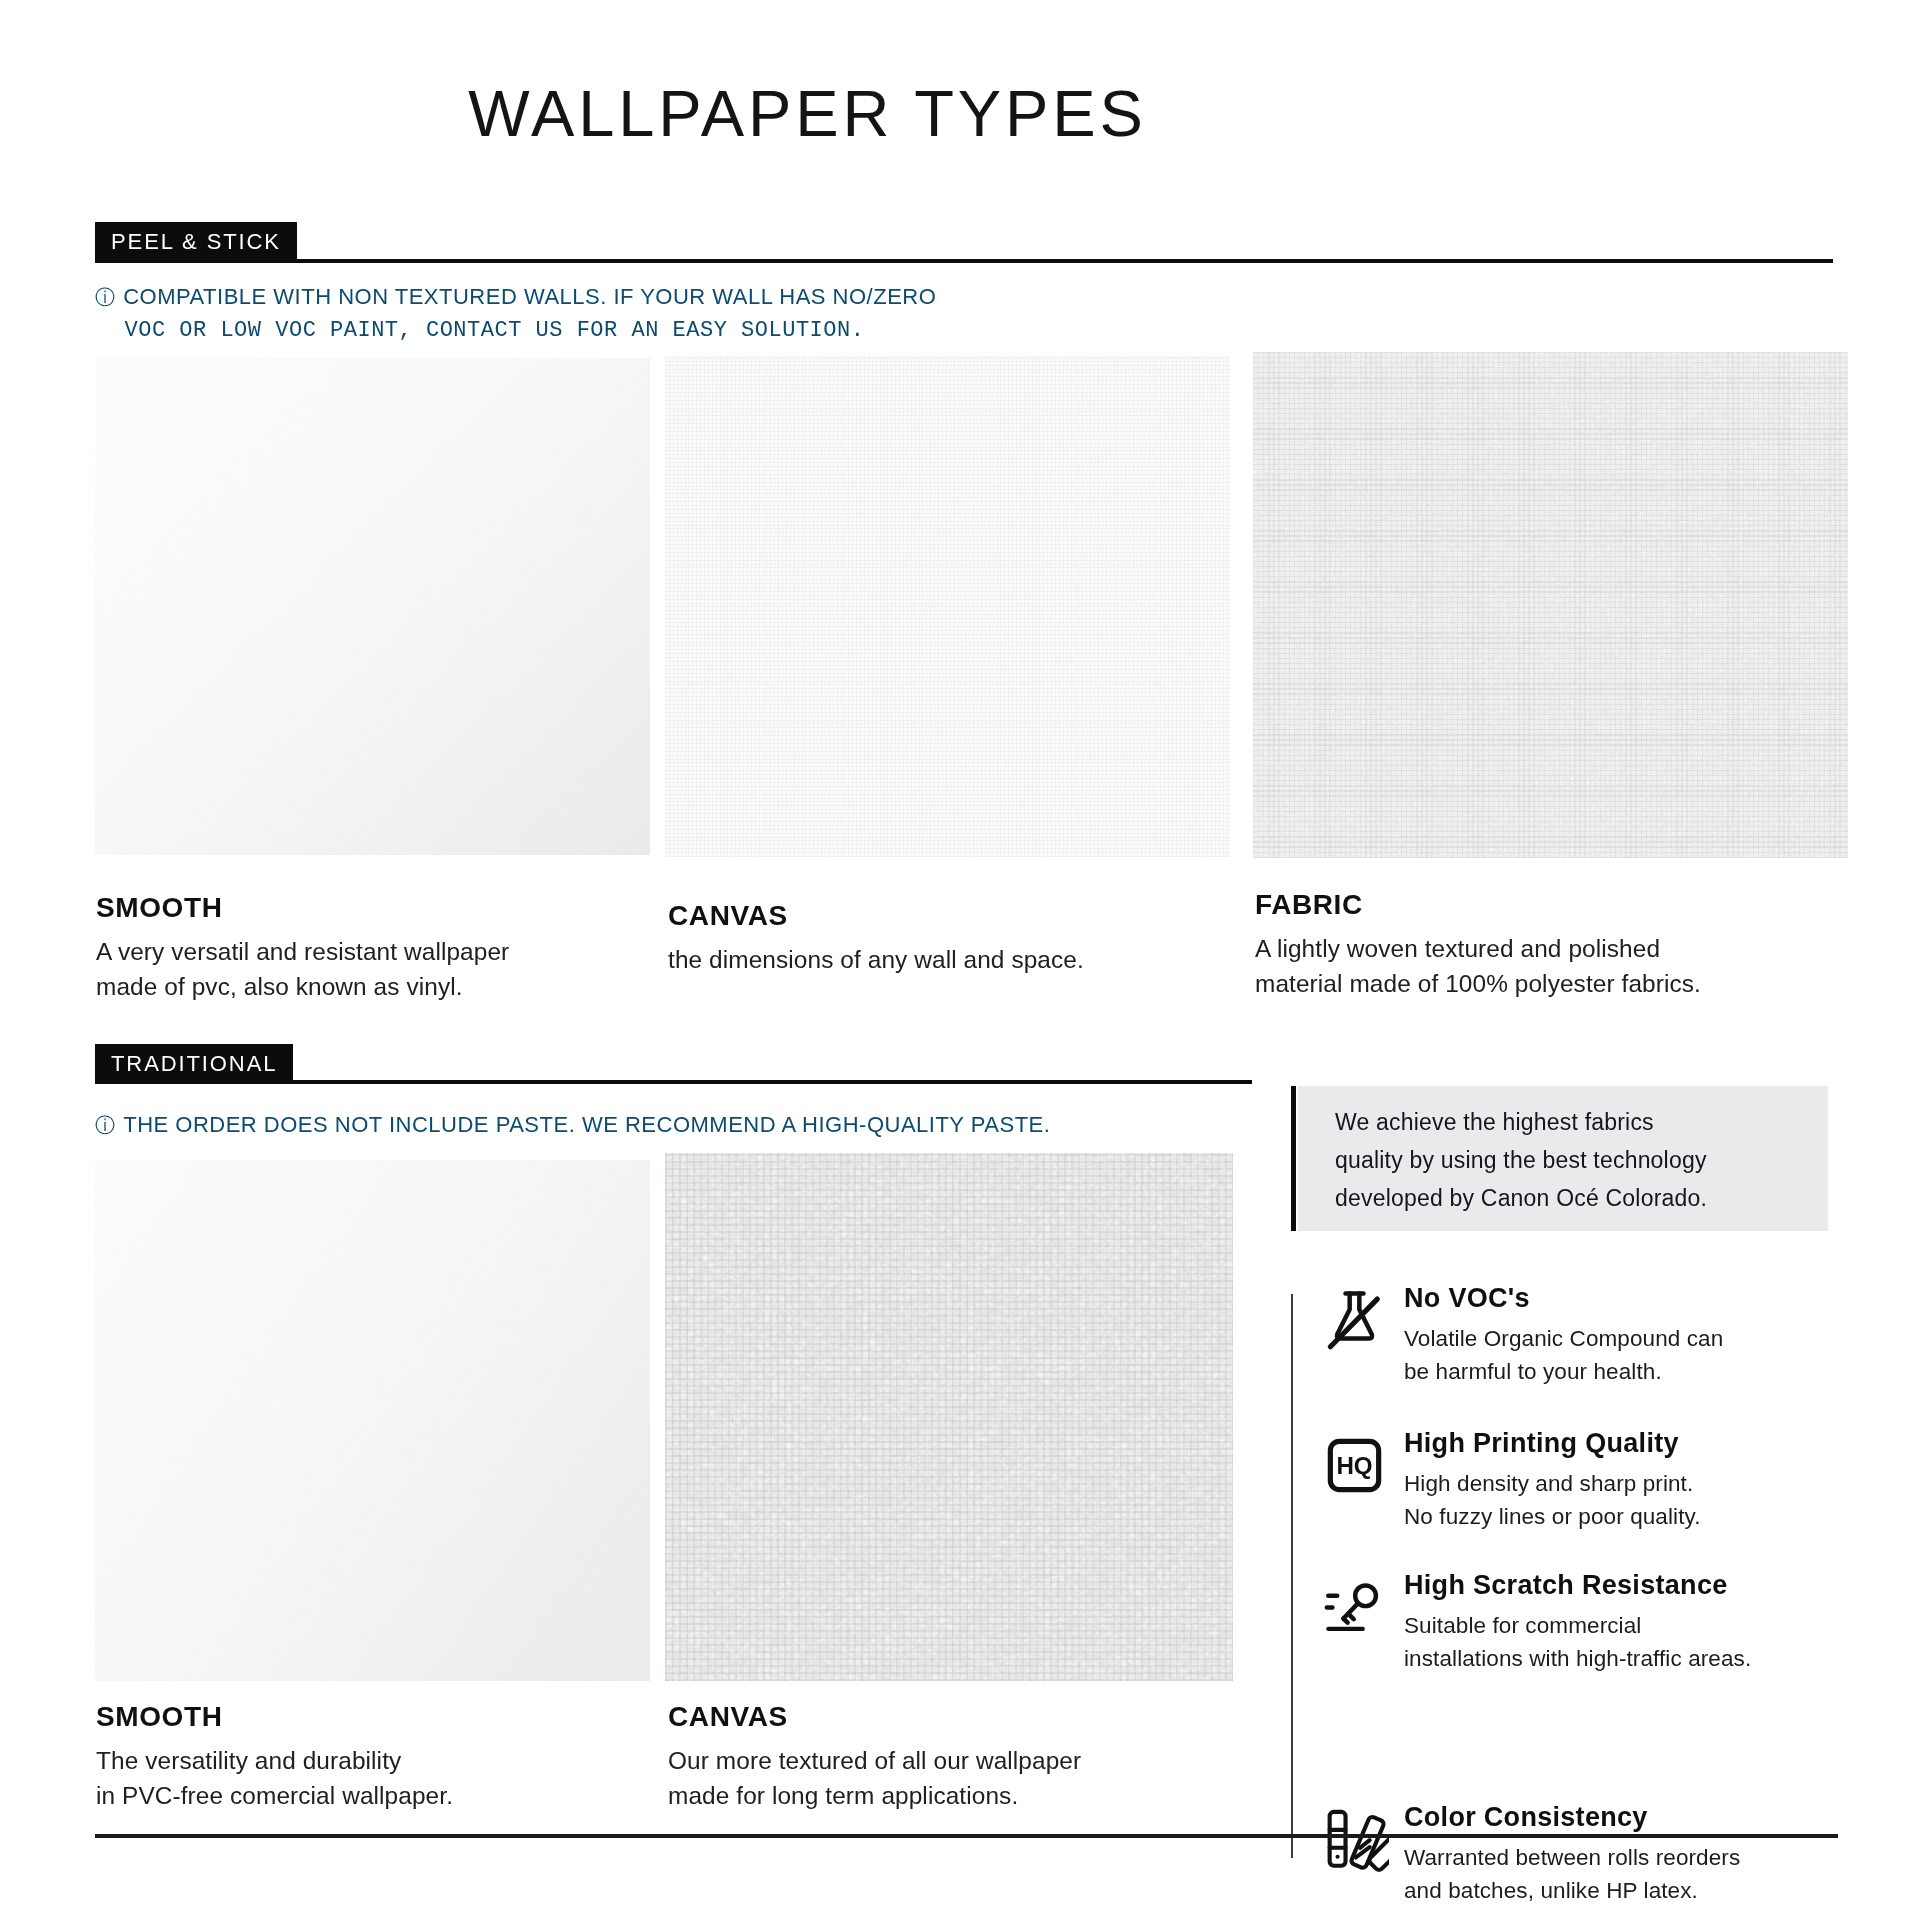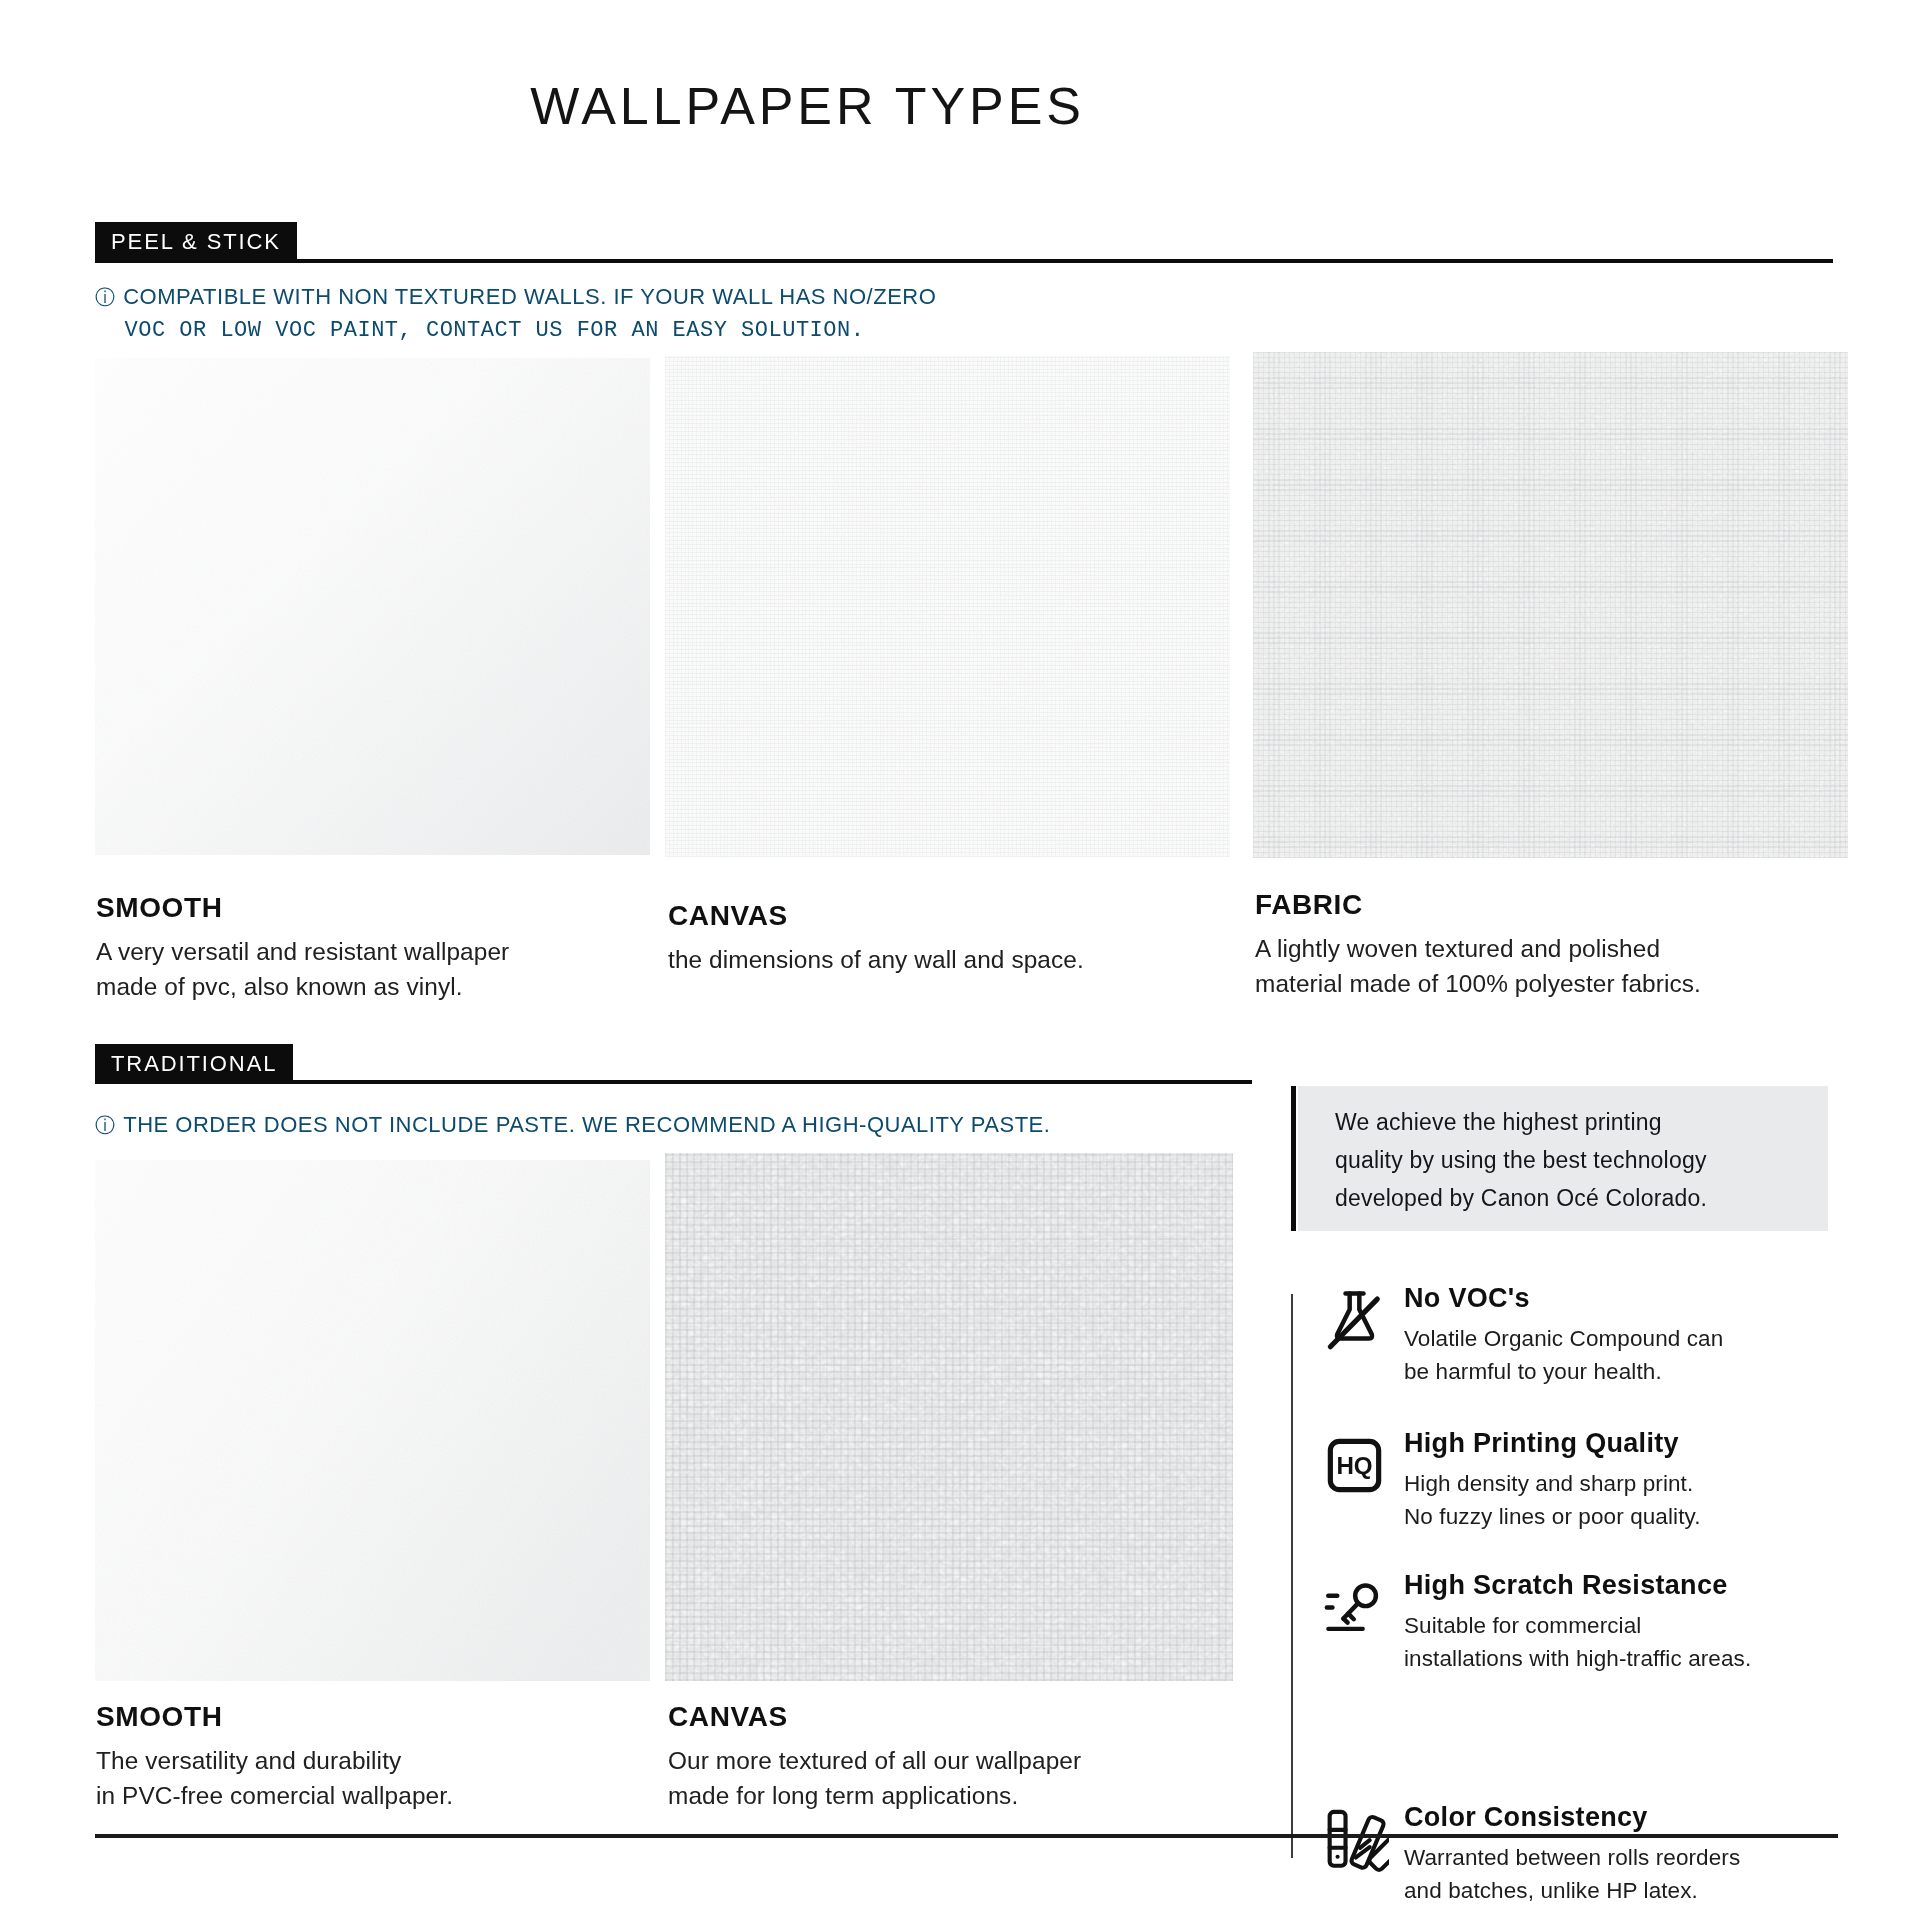--- a/index.html
+++ b/index.html
@@ -1,21 +1,21 @@
 <!DOCTYPE html>
 <html style="font-size:10.3px"><head>
 <meta charset="utf-8">
 <style>
   html,body{margin:0;padding:0;background:#ffffff;}
   .page{position:relative;width:1926px;height:1926px;background:#ffffff;overflow:hidden;
         font-family:"Liberation Sans", sans-serif;color:#161616;}
 
   
   .title{position:absolute;left:95px;top:76px;width:1425px;text-align:center;
-         font-size:52px;font-weight:400;letter-spacing:3.9px;color:#141414;margin:0;}
+         font-size:65px;font-weight:400;letter-spacing:3.9px;color:#141414;margin:0;}
   .section-label{position:absolute;background:#0c0c0c;color:#ffffff;font-size:22px;
          letter-spacing:1.9px;line-height:40px;height:40px;padding:0 16px;white-space:nowrap;}
   #label-ps{left:95px;top:222px;}
   #label-tr{left:95px;top:1044px;}
   .rule{position:absolute;background:#0c0c0c;}
   #rule-ps{left:95px;top:259px;width:1738px;height:3.9px;}
   #rule-tr{left:95px;top:1080px;width:1157px;height:3.9px;}
   #rule-bottom{left:95px;top:1834px;width:1743px;height:3.9px;background:#1b1b1b;}
 
   
@@ -225,21 +225,21 @@
     <h3>CANVAS</h3>
     <p>
       <span class="ln">Our more textured of all our wallpaper</span>
       <span class="ln">made for long term applications.</span>
     </p>
   </div>
 
   <div class="panel-bar"></div>
   <div class="panel">
     <div class="panel-text">
-      <span class="ln">We achieve the highest printing</span>
+      <span class="ln">We achieve the highest fabrics</span>
       <span class="ln">quality by using the best technology</span>
       <span class="ln">developed by Canon Océ Colorado.</span>
     </div>
   </div>
   <div class="vline"></div>
 
   <div class="feature" id="feat-0">
     <div class="f-icon">
       <svg viewBox="0 0 100 100" fill="none" stroke="#111111" stroke-width="6.5" stroke-linecap="round" stroke-linejoin="round">
         <path d="M37 11 h26"></path>

